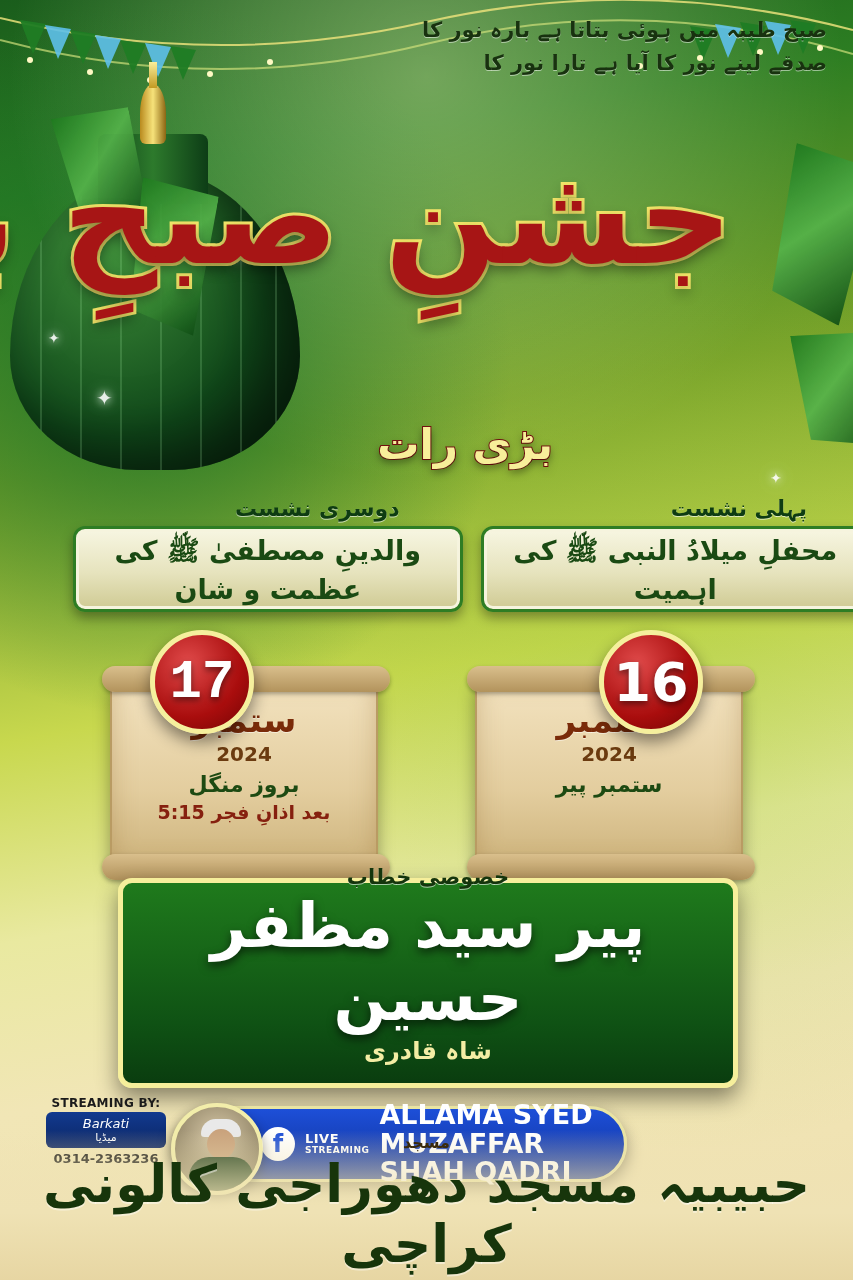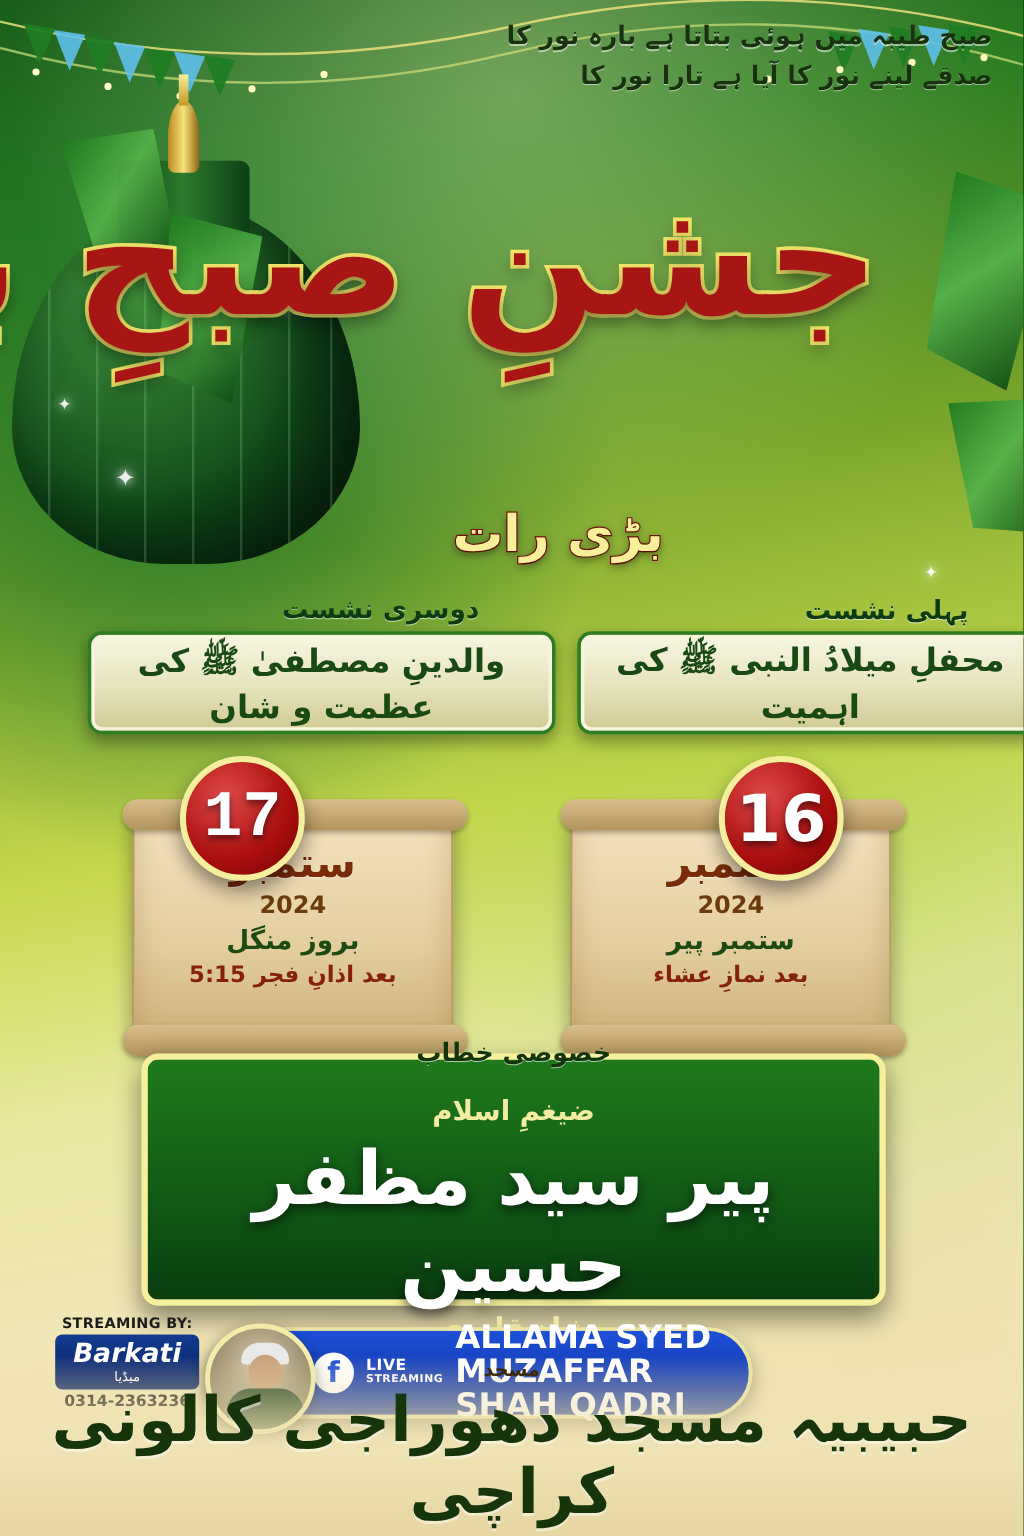--- a/index.html
+++ b/index.html
@@ -218,21 +218,21 @@
   .live-name { color:#fff; font-size: 27px; font-weight: 700; line-height: 1.05; text-align:left; }
   
   .designed {
     position: absolute; left: 46px; top: 1096px; width: 120px; text-align: center;
   }
   .designed .dby { font-size: 12px; font-weight: 700; color:#1b1b1b; letter-spacing:.3px; }
   .designed .card {
     margin-top: 2px; background: linear-gradient(#123a8f,#0b2564);
     border-radius: 6px; padding: 4px 6px; color:#fff;
   }
-  .designed .brand { font-size: 22px; font-weight: 700; font-style: italic; }
+  .designed .brand { font-size: 13px; font-weight: 400; font-style: italic; }
   .designed .brand-sub { font-size: 11px; }
   .designed .phone { font-size: 13px; font-weight: 700; color:#111; margin-top: 3px; }
   
   .footer {
     position: absolute; left: 0; bottom: 6px; width: 853px; text-align: center;
     direction: rtl;
   }
   .footer .logo {
     font-size: 16px; font-weight: 700; color: #3a2a0b; margin-bottom: 2px;
   }
@@ -329,37 +329,35 @@
       <div class="tag">دوسری نشست</div>
       <div class="plaque">والدینِ مصطفیٰ ﷺ کی عظمت و شان</div>
     </div>
   </div>
 
   <div class="dates">
     <div class="scroll right">
       <div class="month">ستمبر</div>
       <div class="year">2024</div>
       <div class="day">ستمبر پیر</div>
-      <div class="time">بعد نمازِ عشاء</div>
     </div>
     <div class="badge b16">16</div>
 
     <div class="scroll left">
       <div class="month">ستمبر</div>
       <div class="year">2024</div>
       <div class="day">بروز منگل</div>
       <div class="time">بعد اذانِ فجر 5:15</div>
     </div>
     <div class="badge b17">17</div>
 
   </div>
 
   <div class="speaker">
     <div class="khitab">خصوصی خطاب</div>
-    <div class="pre">ضیغمِ اسلام</div>
     <div class="name">پیر سید مظفر حسین</div>
     <div class="post">شاہ قادری</div>
   </div>
 
   <div class="designed">
     <div class="dby">STREAMING BY:</div>
     <div class="card">
       <div class="brand">Barkati</div>
       <div class="brand-sub">میڈیا</div>
     </div>

